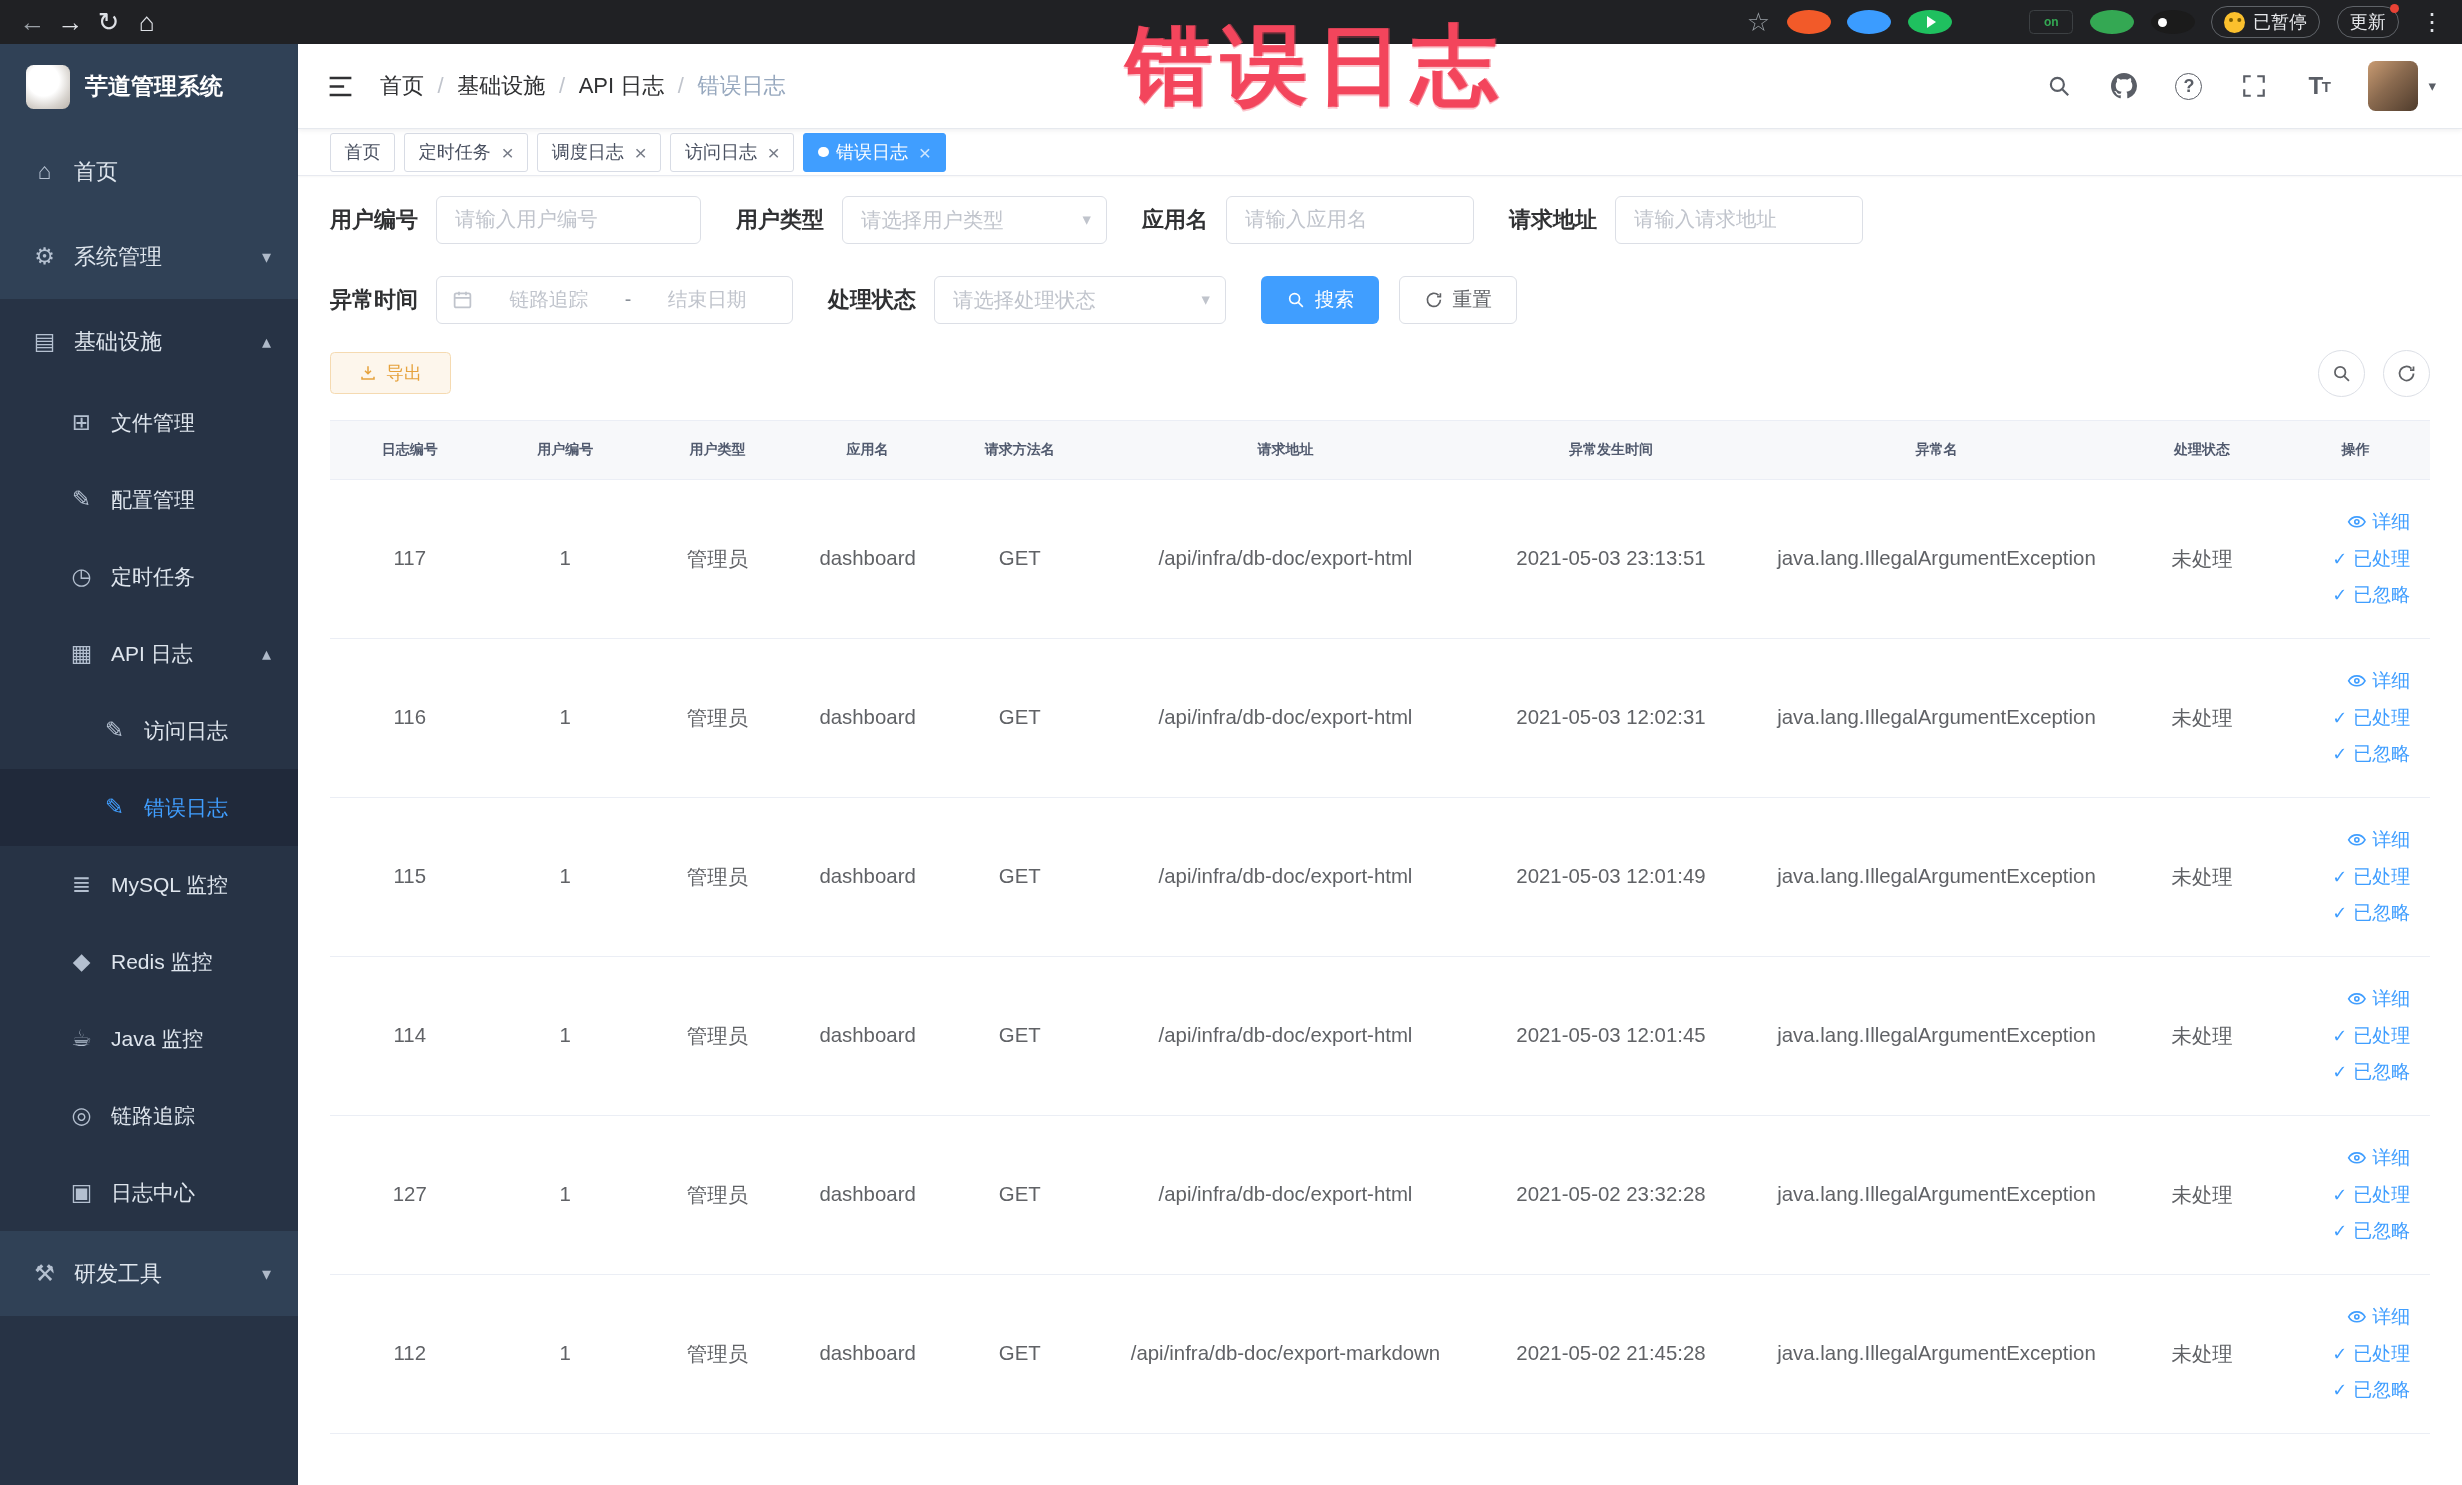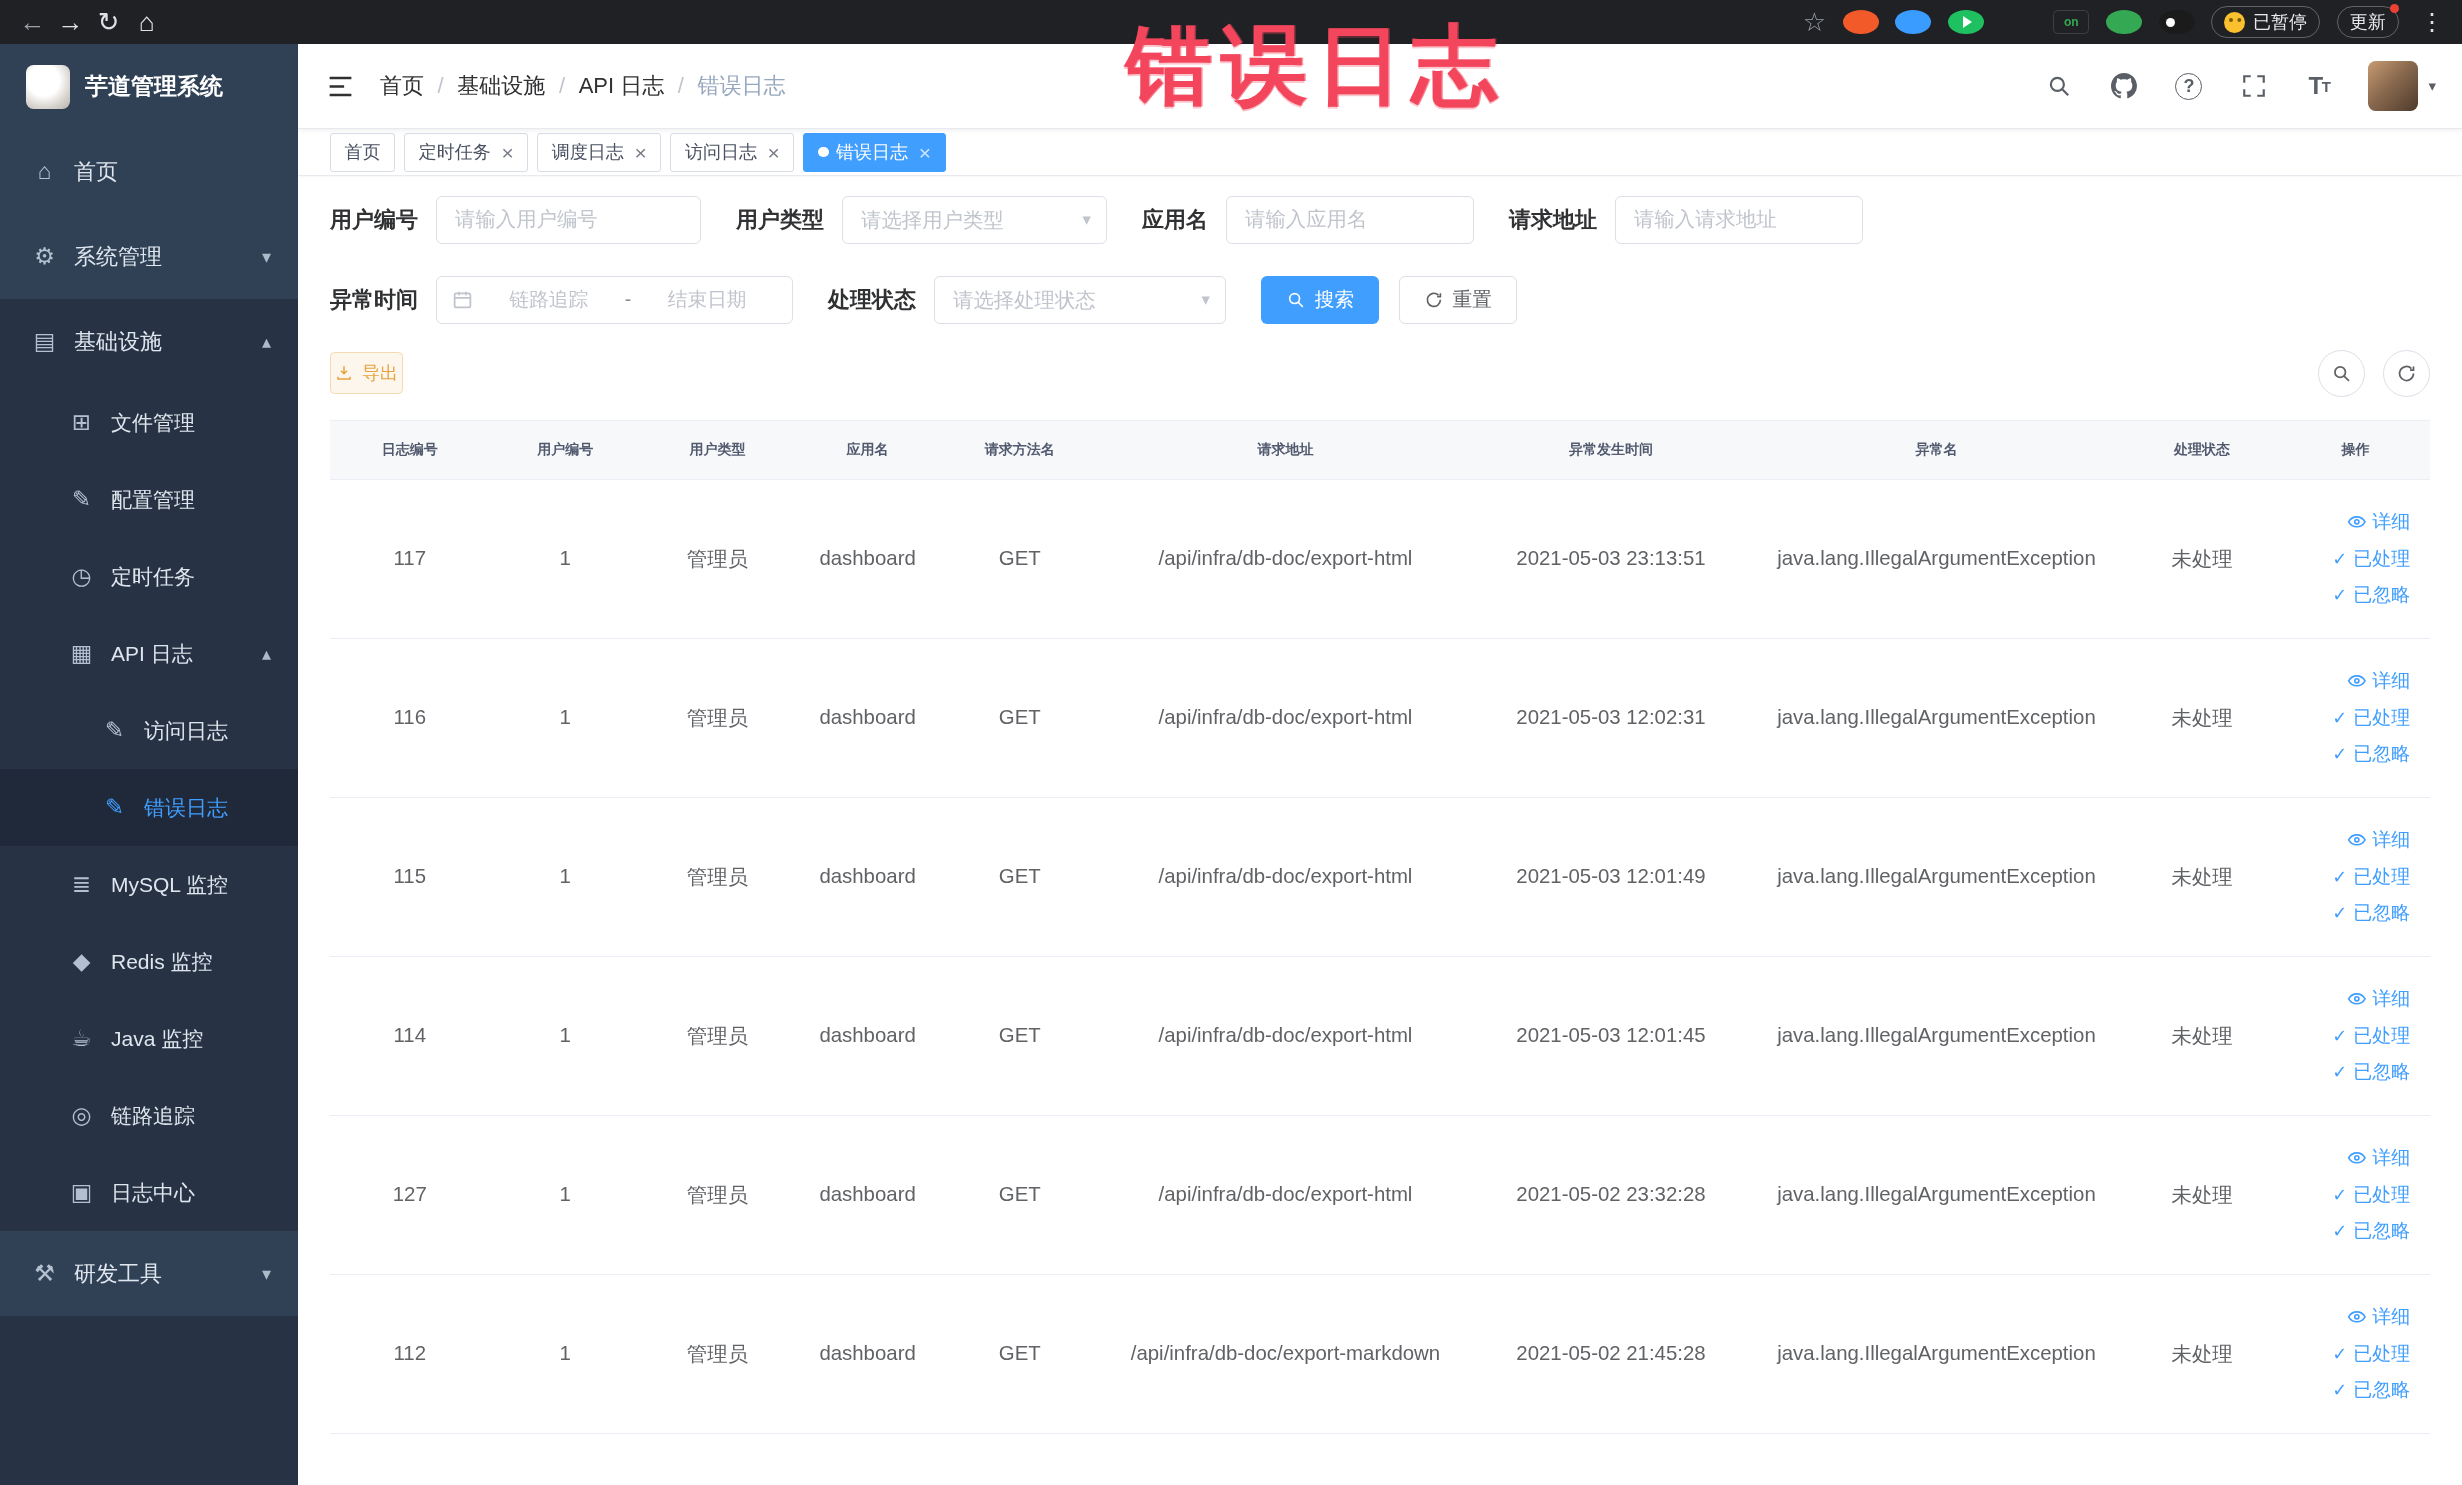--- a/index.html
+++ b/index.html
@@ -11,21 +11,21 @@
   .cicon { width:38px; height:38px; display:flex; align-items:center; justify-content:center; color:#dee1e6; font-size:26px; border-radius:50%; flex-shrink:0; }
   .cicon.dim { color:#9aa0a6; }
   .addressbar { flex:1; max-width:1563px; height:33px; background:#35363a; border-radius:16.7px; display:flex; align-items:center; gap:10.6px; padding:0 19.7px; margin:0 12px; font-size:19px; color:#e8eaed; overflow:hidden; white-space:nowrap; }
   .addressbar svg { width:21px; height:21px; color:#9aa0a6; flex-shrink:0; }
   .sec-label { color:#9aa0a6; }
   .addr-divider { width:0.8px; height:19.7px; background:#5f6368; flex-shrink:0; }
   .url-domain { color:#e8eaed; }
   .url-path { color:#bdc1c6; }
   .chrome-right { display:flex; align-items:center; gap:16.7px; margin-left:auto; }
   .star { color:#9aa0a6; font-size:26px; }
-  .ext { width:36px; height:24px; display:inline-flex; align-items:center; justify-content:center; flex-shrink:0; }
+  .ext { width:44px; height:24px; display:inline-flex; align-items:center; justify-content:center; flex-shrink:0; }
   .ext.circle { border-radius:50%; }
   .ext.circle .tri { width:0; height:0; border-left:9px solid #fff; border-top:6px solid transparent; border-bottom:6px solid transparent; margin-left:3px; }
   .ext.grid { display:grid; grid-template-columns:1fr 1fr; grid-template-rows:1fr 1fr; gap:3px; }
   .ext.grid i { border-radius:2.3px; display:block; }
   .ext.badge { border-radius:4.5px; background:#202124; border:1.5px solid #3c4043; font-size:12px; font-weight:700; }
   .ext.pin { border-radius:50%; position:relative; }
   .ext.pin::after { content:""; position:absolute; left:7.6px; top:7.6px; width:9px; height:9px; border-radius:50%; background:#fff; }
   .pill { height:32px; border:0.8px solid #5f6368; border-radius:16px; display:flex; align-items:center; gap:7.6px; padding:0 12px; color:#e8eaed; font-size:18px; flex-shrink:0; }
   .pause-emoji { width:21px; height:21px; border-radius:50%; background:#fbc02d; position:relative; }
   .pause-emoji::after { content:""; position:absolute; left:4.5px; top:6.8px; width:3.8px; height:3.8px; border-radius:50%; background:#7a5b00; box-shadow:8.3px 0 0 #7a5b00; }
@@ -91,21 +91,21 @@
   .f-date { width:357px; height:48px; border:0.8px solid #dcdfe6; border-radius:6px; display:flex; align-items:center; padding:0 15px; gap:6px; background:#fff; cursor:pointer; }
   .f-date svg { width:21px; height:21px; color:#c0c4cc; flex-shrink:0; }
   .f-date .ph { flex:1; text-align:center; font-size:19.7px; color:#c0c4cc; }
   .f-date .sep { color:#8a9099; font-size:19.7px; }
   .btn { height:48px; display:inline-flex; align-items:center; justify-content:center; gap:9px; padding:0 24px; border-radius:6px; border:0.8px solid transparent; font-size:19.7px; cursor:pointer; font-family:inherit; }
   .btn svg { width:19.7px; height:19.7px; }
   .btn-primary { background:#409eff; color:#fff; }
   .btn-plain { background:#fff; border-color:#dcdfe6; color:#606266; }
   .btn-search { margin-right:19.7px; }
   .toolbar-row { display:flex; align-items:center; justify-content:space-between; margin-bottom:23px; }
-  .btn-warning { height:42px; padding:0 4px; font-size:18px; background:#fdf6ec; border-color:#f5dab1; color:#e6a23c; border-radius:4.5px; }
+  .btn-warning { height:42px; padding:0 28px; font-size:18px; background:#fdf6ec; border-color:#f5dab1; color:#e6a23c; border-radius:4.5px; }
   .btn-warning svg { width:18px; height:18px; }
   .circle-btns { display:flex; gap:18px; }
   .circle-btn { width:47px; height:47px; border-radius:50%; border:0.8px solid #dcdfe6; background:#fff; display:flex; align-items:center; justify-content:center; color:#606266; cursor:pointer; }
   .circle-btn svg { width:21px; height:21px; }
 
   
   table { width:100%; border-collapse:collapse; table-layout:fixed; }
   thead th { height:59px; background:#f7f8fa; color:#515a6e; font-size:14px; font-weight:700; text-align:center; border-top:0.8px solid #ebeef5; border-bottom:0.8px solid #ebeef5; }
   tbody td { height:159px; text-align:center; vertical-align:middle; font-size:20.4px; color:#606266; border-bottom:0.8px solid #ebeef5; overflow:hidden; }
   .action-stack { display:flex; flex-direction:column; align-items:flex-end; gap:10.6px; padding-right:19.7px; }

